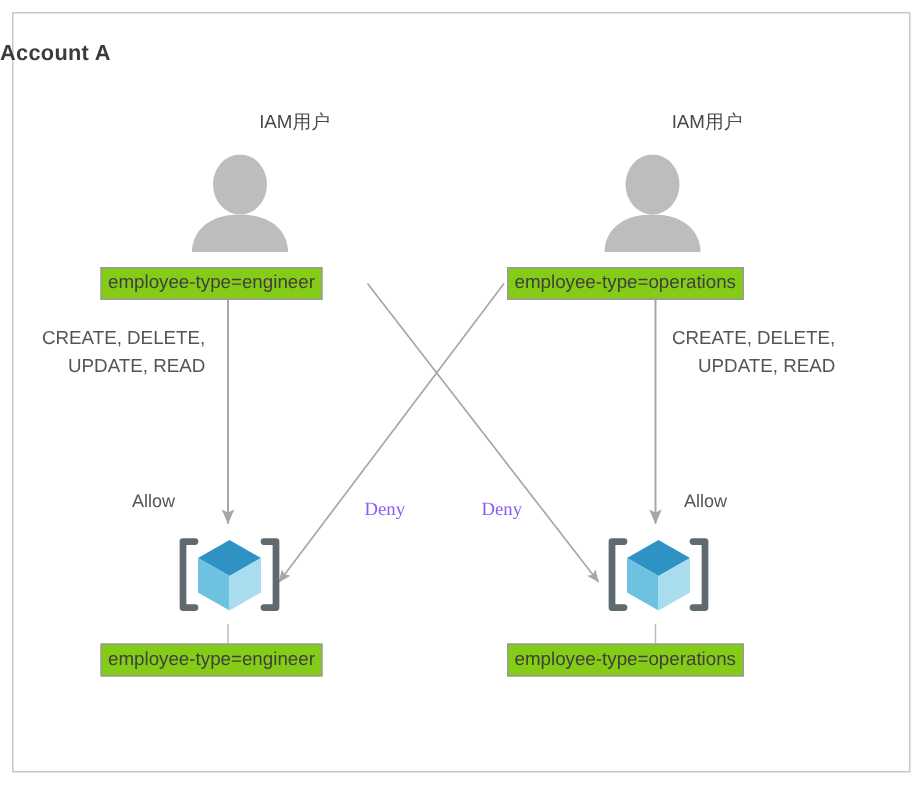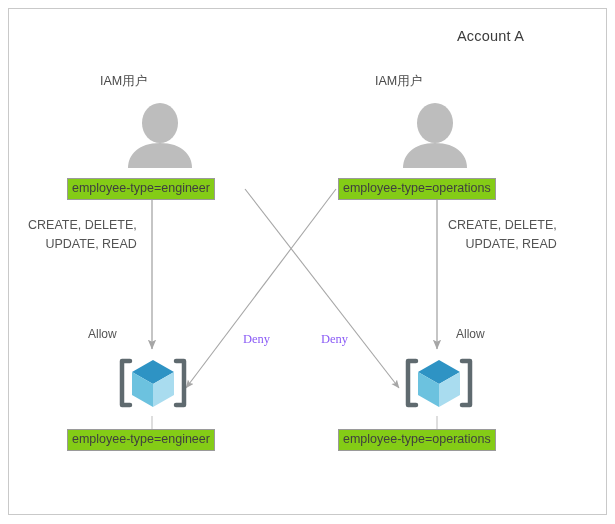--- a/index.html
+++ b/index.html
@@ -28,31 +28,31 @@
     height: 507px;
     border: 1px solid #c9c9c9;
     box-sizing: border-box;
     background: #fff;
   }
   .account-title {
     position: absolute;
     left: 0;
     top: 28px;
     width: 524px;
-    text-align: right;
+    text-align: left;
     font-size: 14.5px;
-    font-weight: normal;
+    font-weight: bold;
     color: #3b3b3b;
     letter-spacing: 0.2px;
   }
   .iam-label {
     position: absolute;
     font-size: 12.5px;
     color: #4a4a4a;
-    text-align: left;
+    text-align: right;
     white-space: nowrap;
   }
   .iam-label.left  { left: 100px; top: 73px; width: 120px; }
   .iam-label.right { left: 375px; top: 73px; width: 120px; }
 
   .avatar {
     position: absolute;
     width: 80px;
     height: 65px;
   }

